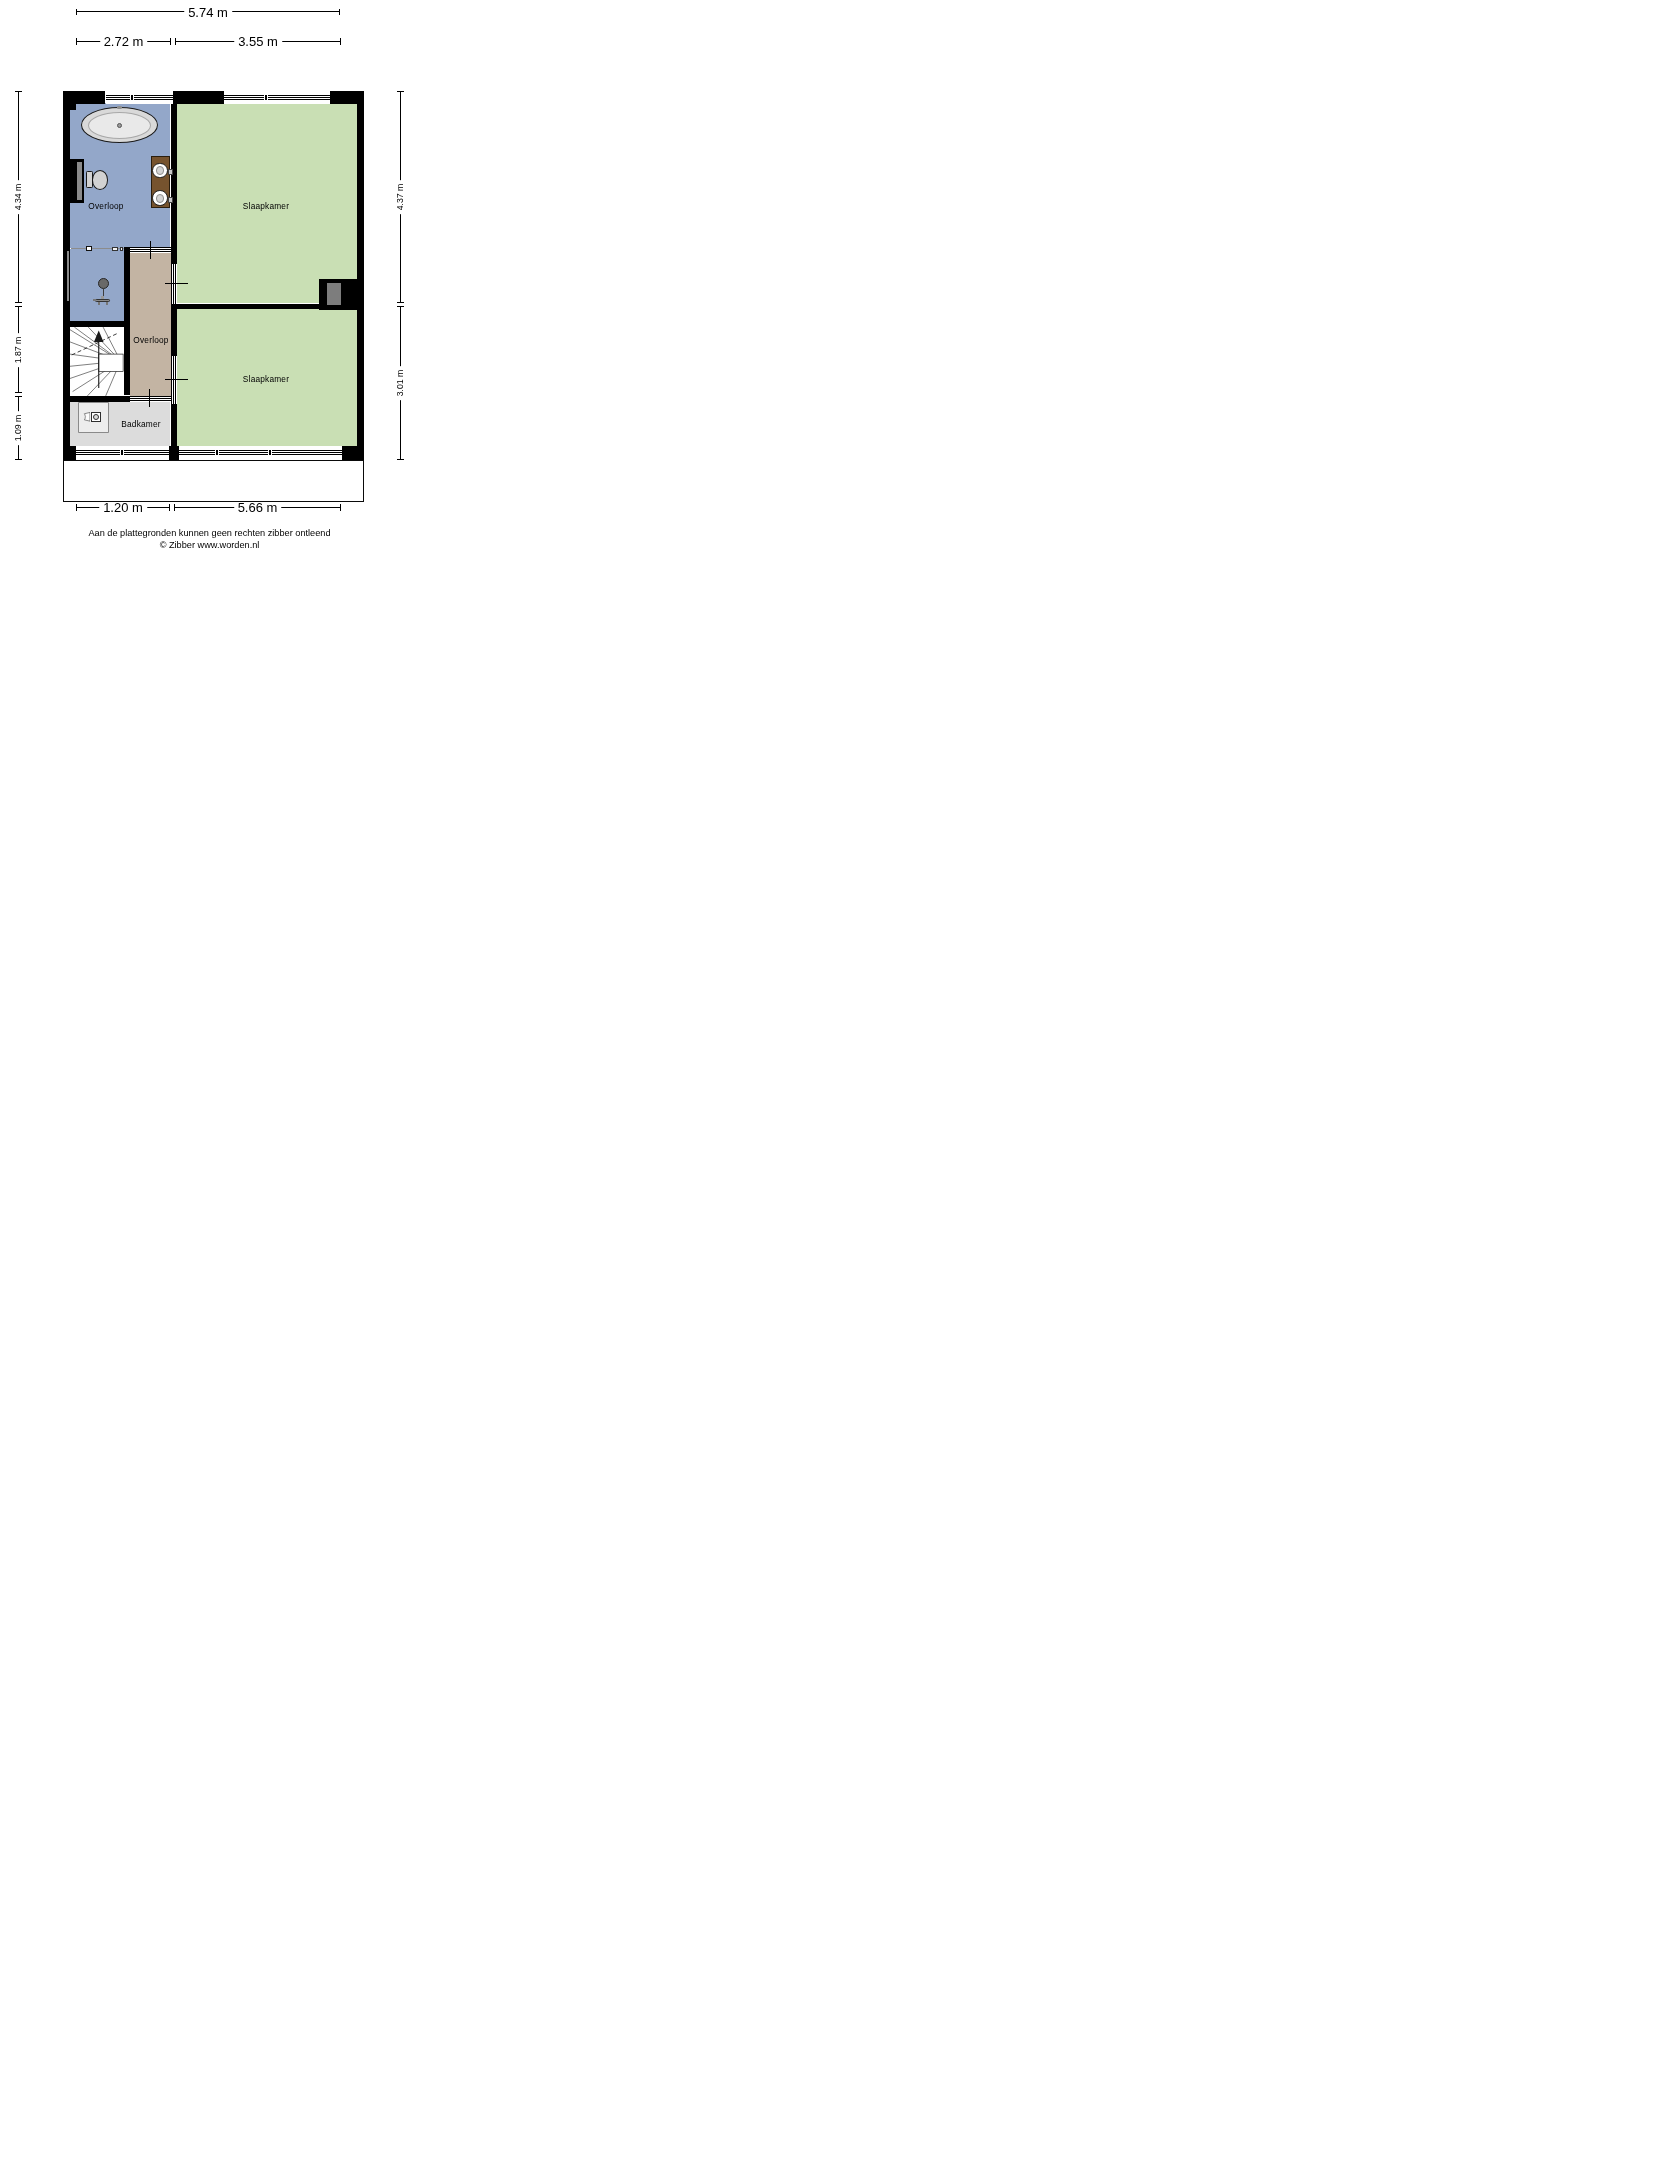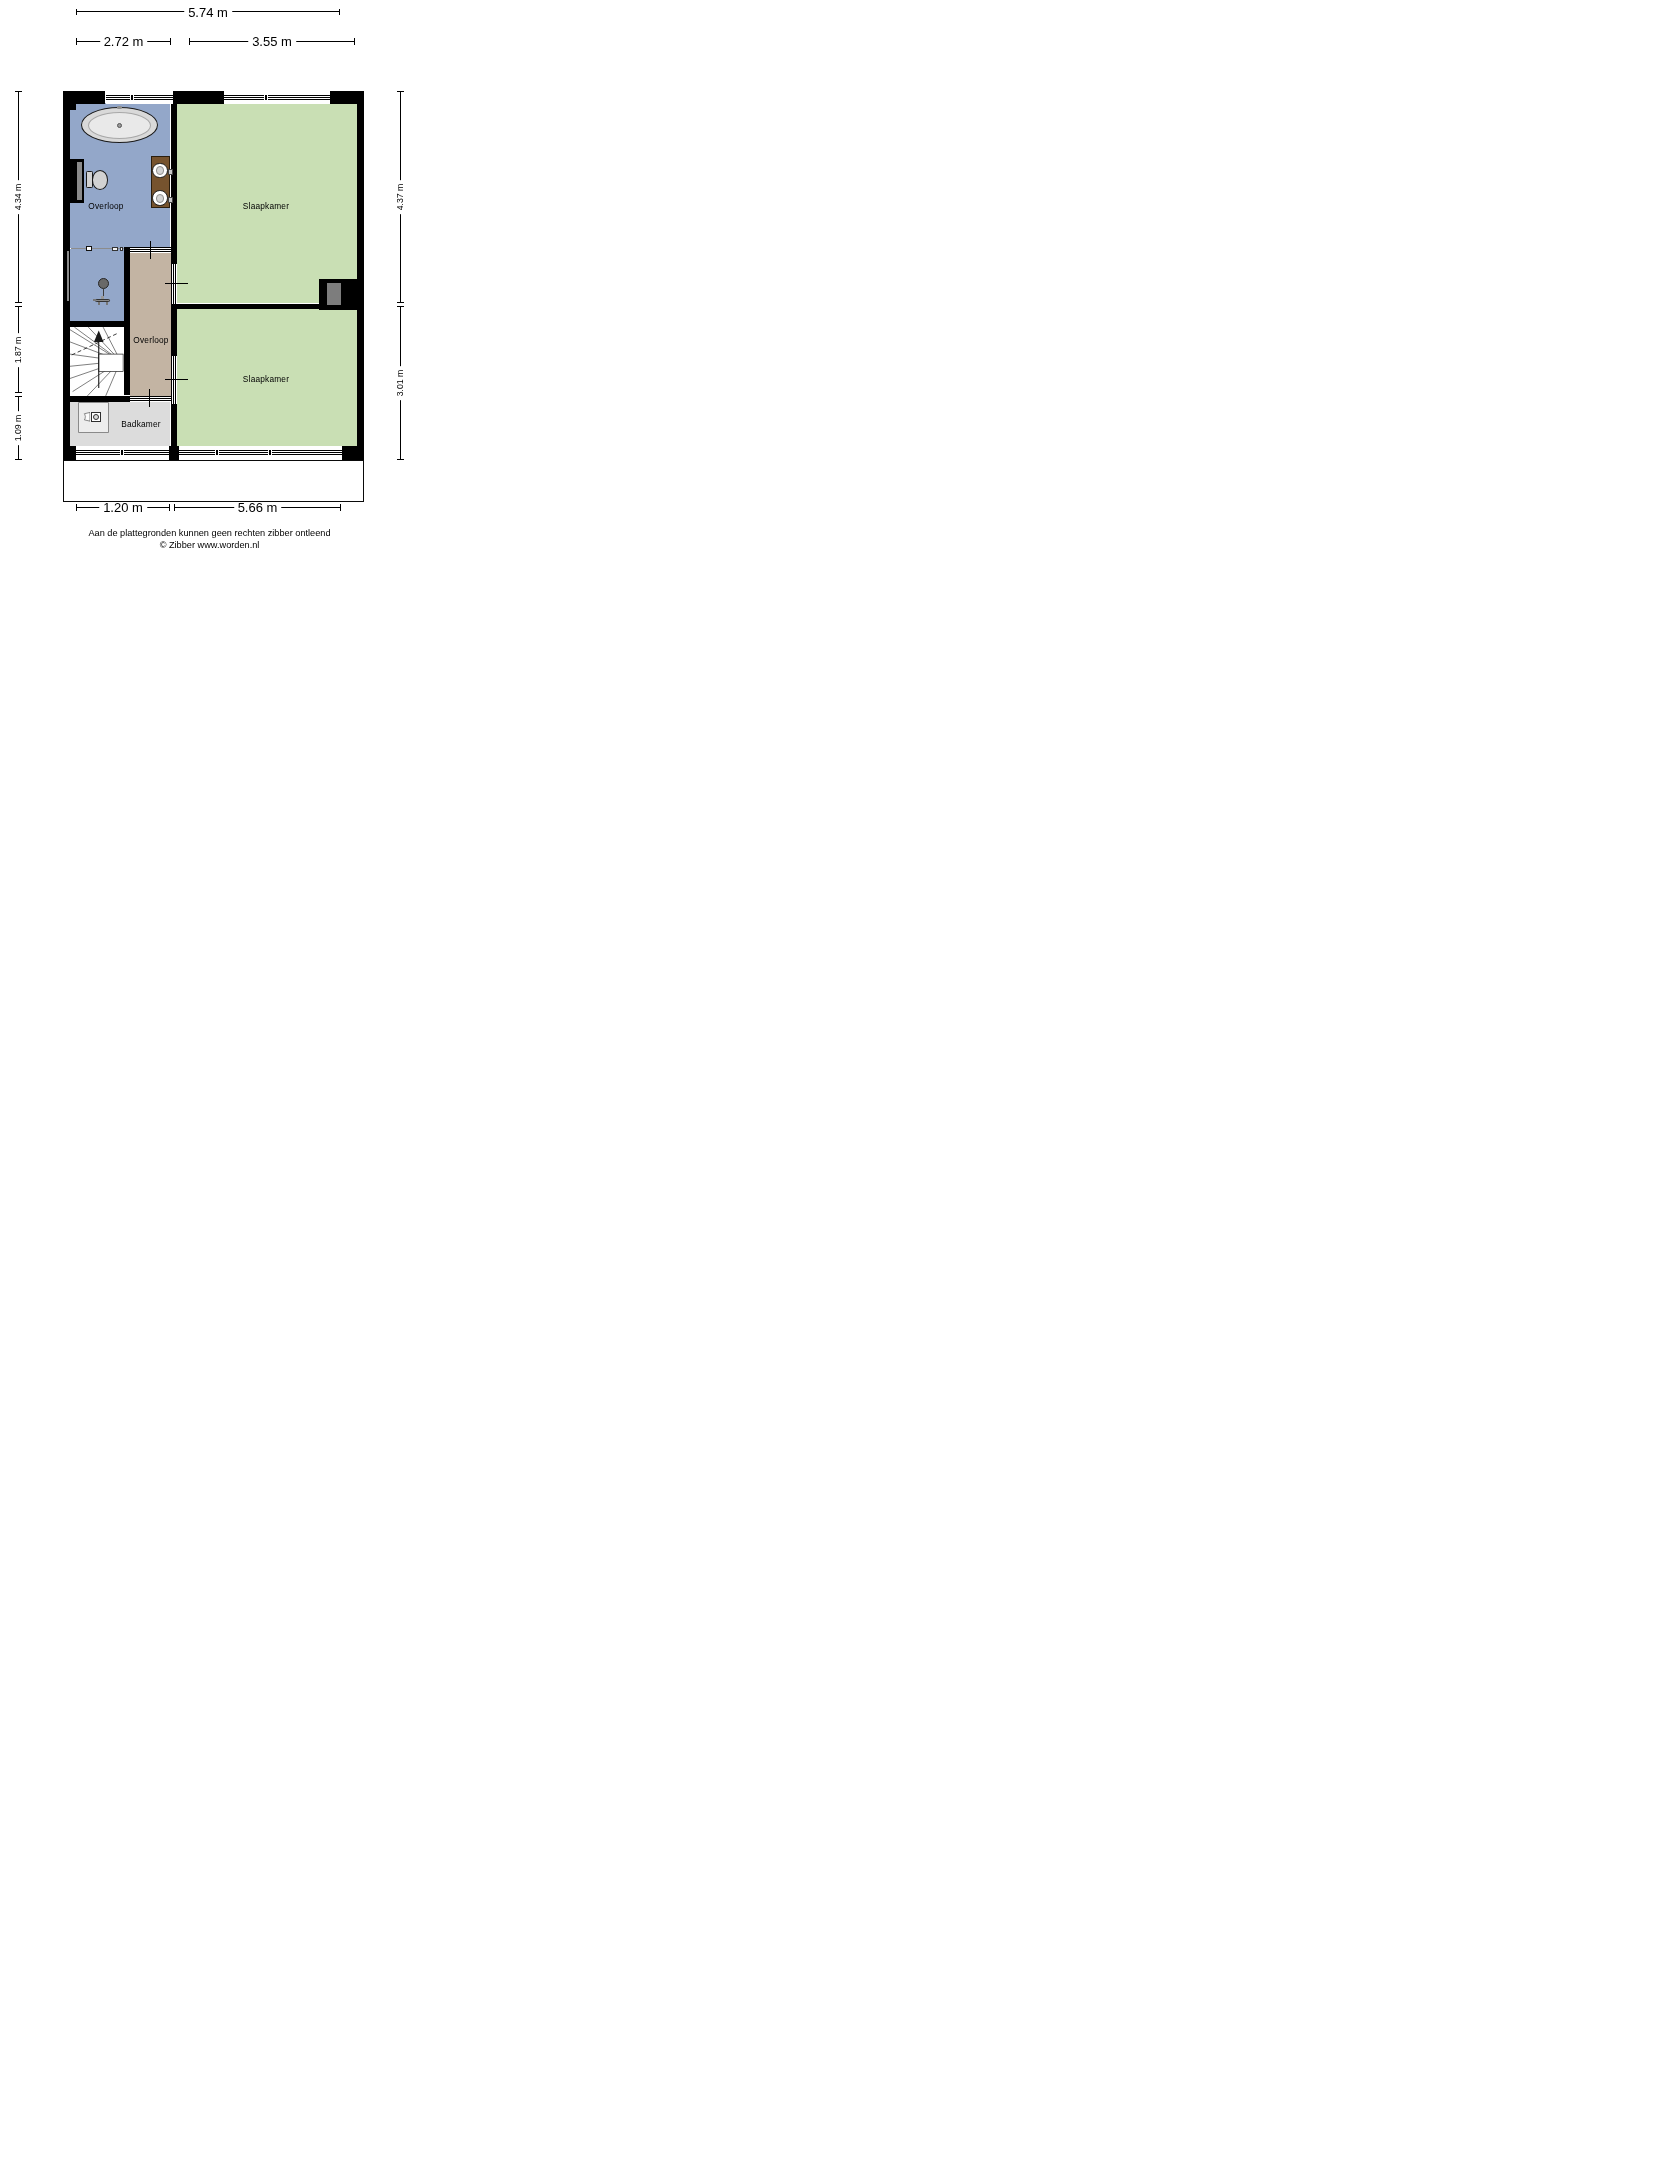--- a/index.html
+++ b/index.html
@@ -40,21 +40,21 @@
   <div class="dim-h" style="left:76px;top:11.4px;width:264px;">
     <span class="tick" style="left:0;"></span>
       <span class="tick" style="right:0;"></span>
     <span class="lbl">5.74 m</span>
   </div>
   <div class="dim-h" style="left:76px;top:41px;width:95px;">
     <span class="tick" style="left:0;"></span>
       <span class="tick" style="right:0;"></span>
     <span class="lbl">2.72 m</span>
   </div>
-  <div class="dim-h" style="left:189px;top:41px;width:166px;">
+  <div class="dim-h" style="left:175px;top:41px;width:166px;">
     <span class="tick" style="left:0;"></span>
       <span class="tick" style="right:0;"></span>
     <span class="lbl">3.55 m</span>
   </div>
 
   <div class="dim-v" style="left:18px;top:91px;height:212px;">
     <span class="tick" style="top:0;"></span>
       <span class="tick" style="bottom:0;"></span>
     <span class="lbl">4.34 m</span>
   </div>

